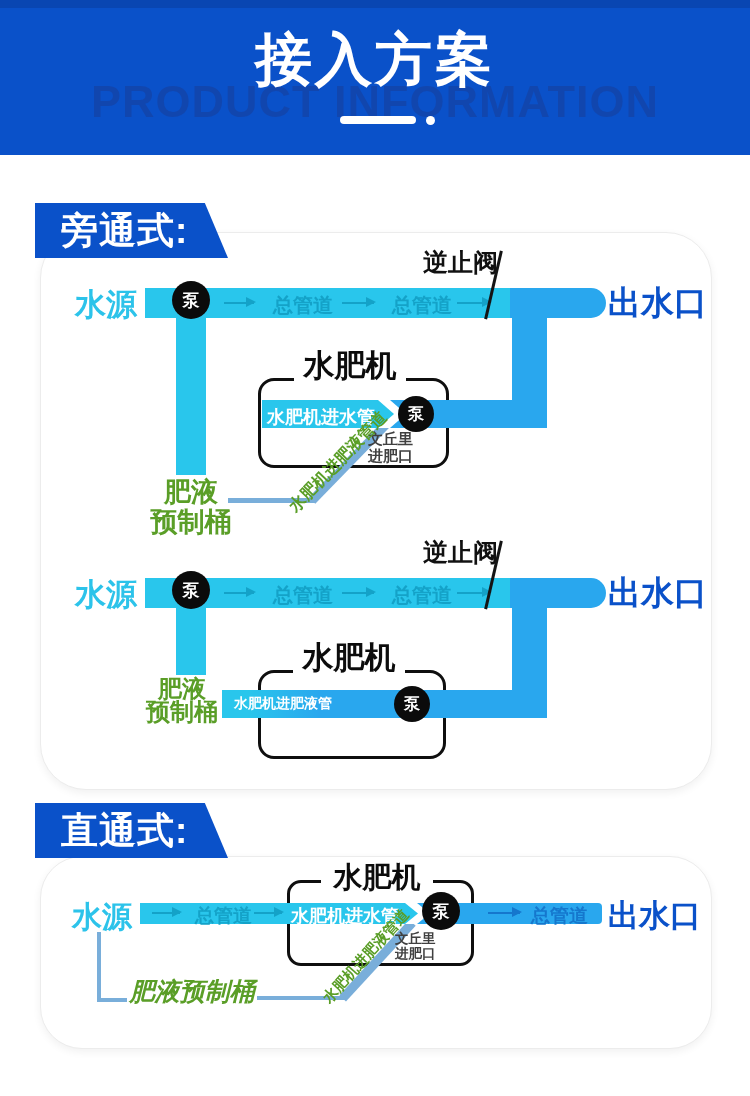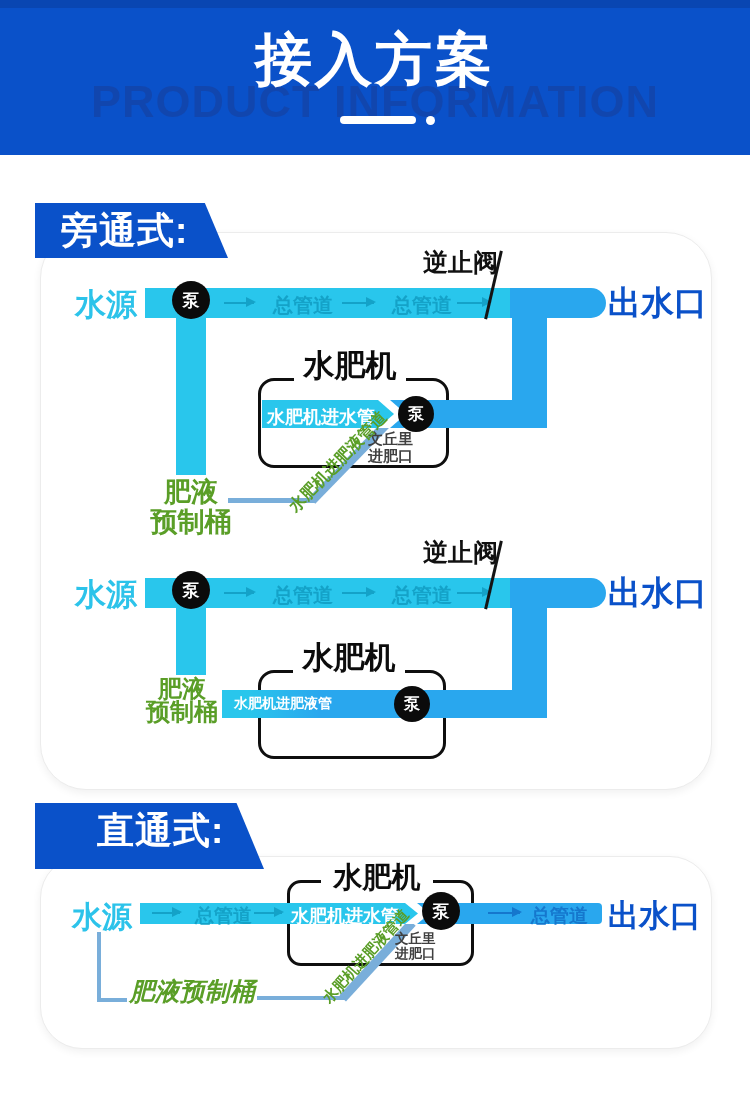--- a/index.html
+++ b/index.html
@@ -109,21 +109,21 @@
   <div class="white-in-pipe" style="left:234px;top:695px;width:140px;font-size:14px;text-align:left;">水肥机进肥液管</div>
   <div class="pump" style="left:394px;top:686px;width:36px;height:36px;font-size:16px;">
     <span>泵</span>
   </div>
   <div class="abs green-txt" style="left:138px;top:677px;width:88px;font-size:24px;line-height:23px;">
     <div>肥液</div>
     <div>预制桶</div>
   </div>
 
   <div class="panel" style="left:40px;top:856px;width:670px;height:191px;border-radius:42px;"></div>
-  <div class="sec-label" style="left:15px;top:803px;width:193px;height:66px;padding-left:36px;">
+  <div class="sec-label" style="left:15px;top:803px;width:193px;height:55px;">
     <span>直通式:</span>
   </div>
 
   <div class="abs green-txt" style="left:72px;top:897px;width:66px;font-size:30px;color:var(--cyan-text);text-align:left;">水源</div>
   <div class="machine-box" style="left:287px;top:880px;width:181px;height:80px;border-radius:14px;"></div>
   <div class="box-title" style="left:321px;top:862px;width:112px;font-size:29px;line-height:30px;">水肥机</div>
   <div class="abs pipe-bl" style="left:406px;top:903px;width:196px;height:21px;border-radius:0 4px 4px 0;z-index:3;"></div>
   <div class="abs pipe-point-sm" style="left:390px;top:903px;width:40px;height:21px;background:#fff;z-index:4;"></div>
   <div class="abs pipe-cy pipe-point-sm" style="left:140px;top:903px;width:278px;height:21px;z-index:5;"></div>
   <div class="flow on-cy" style="left:152px;top:912px;width:28px;z-index:6;"></div>

